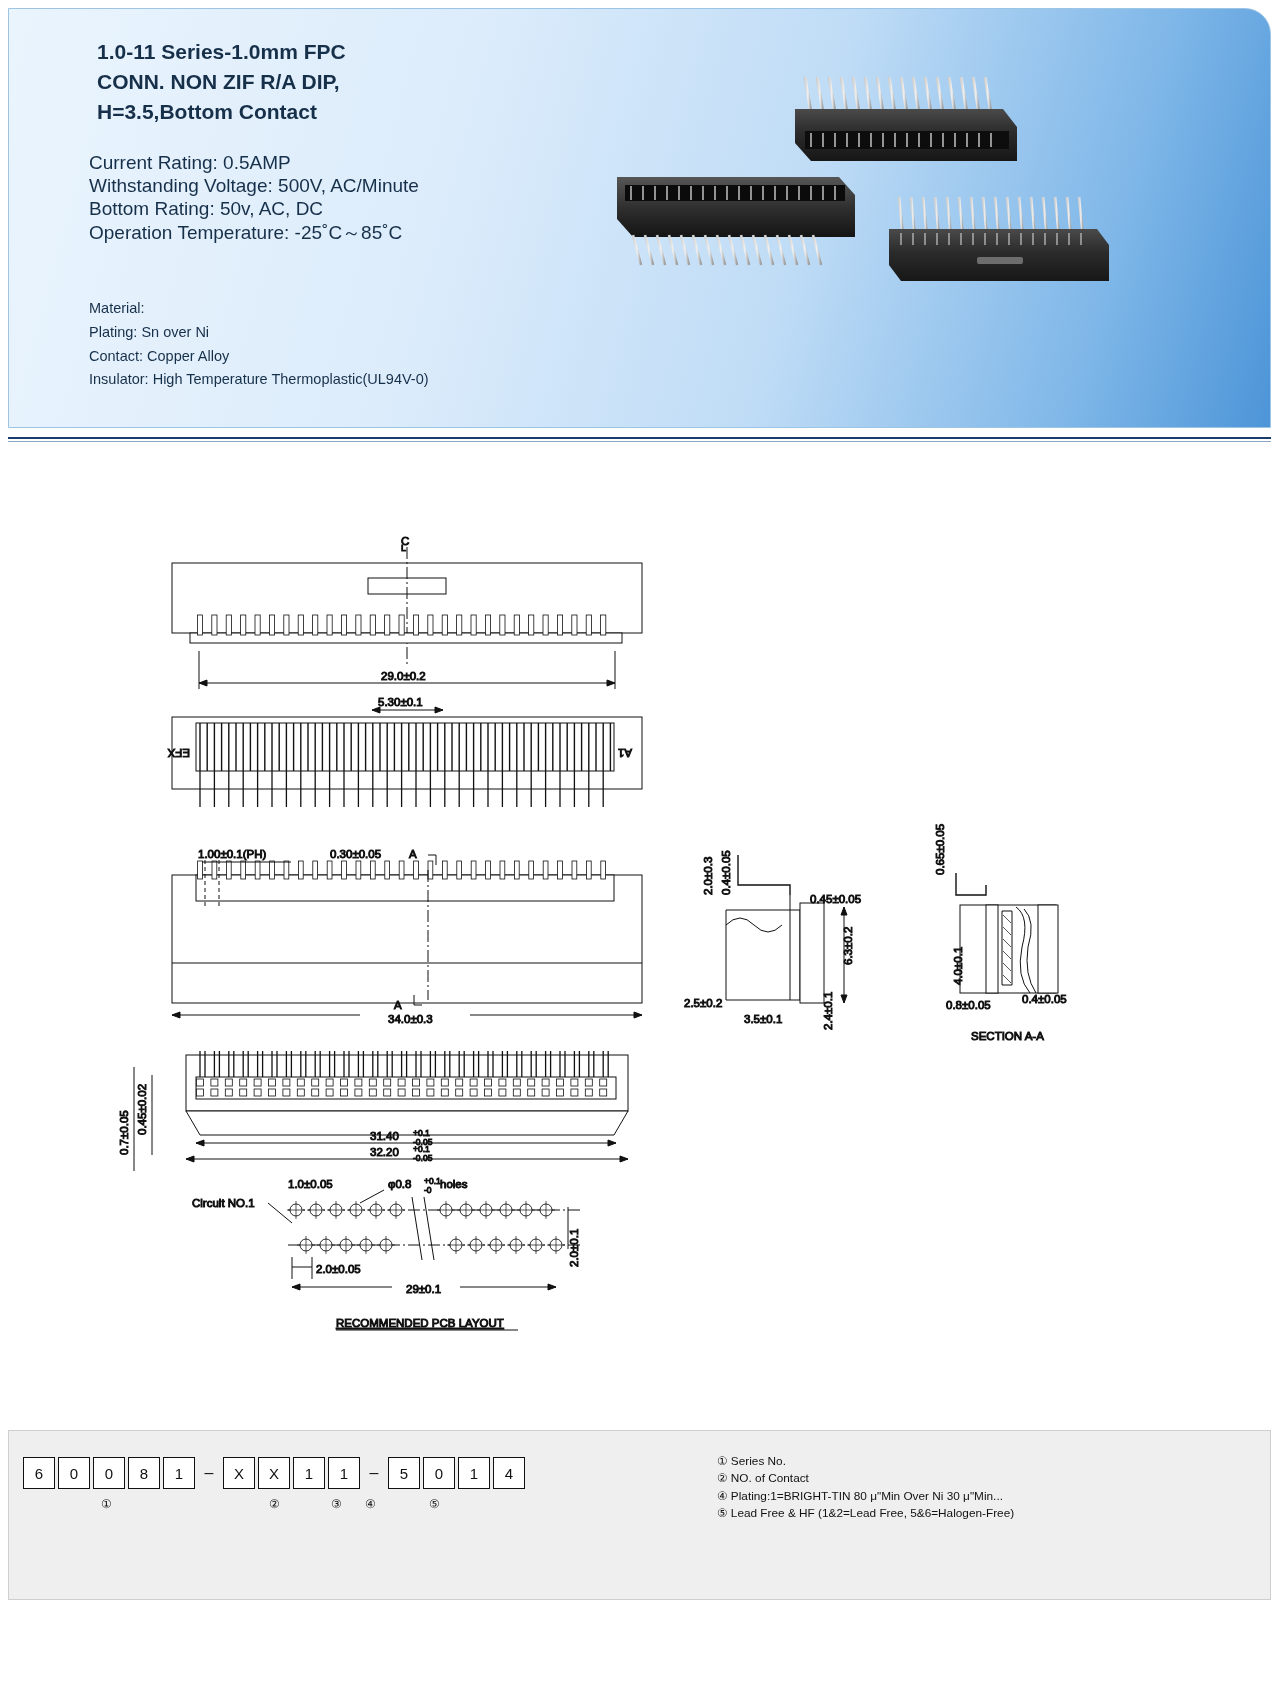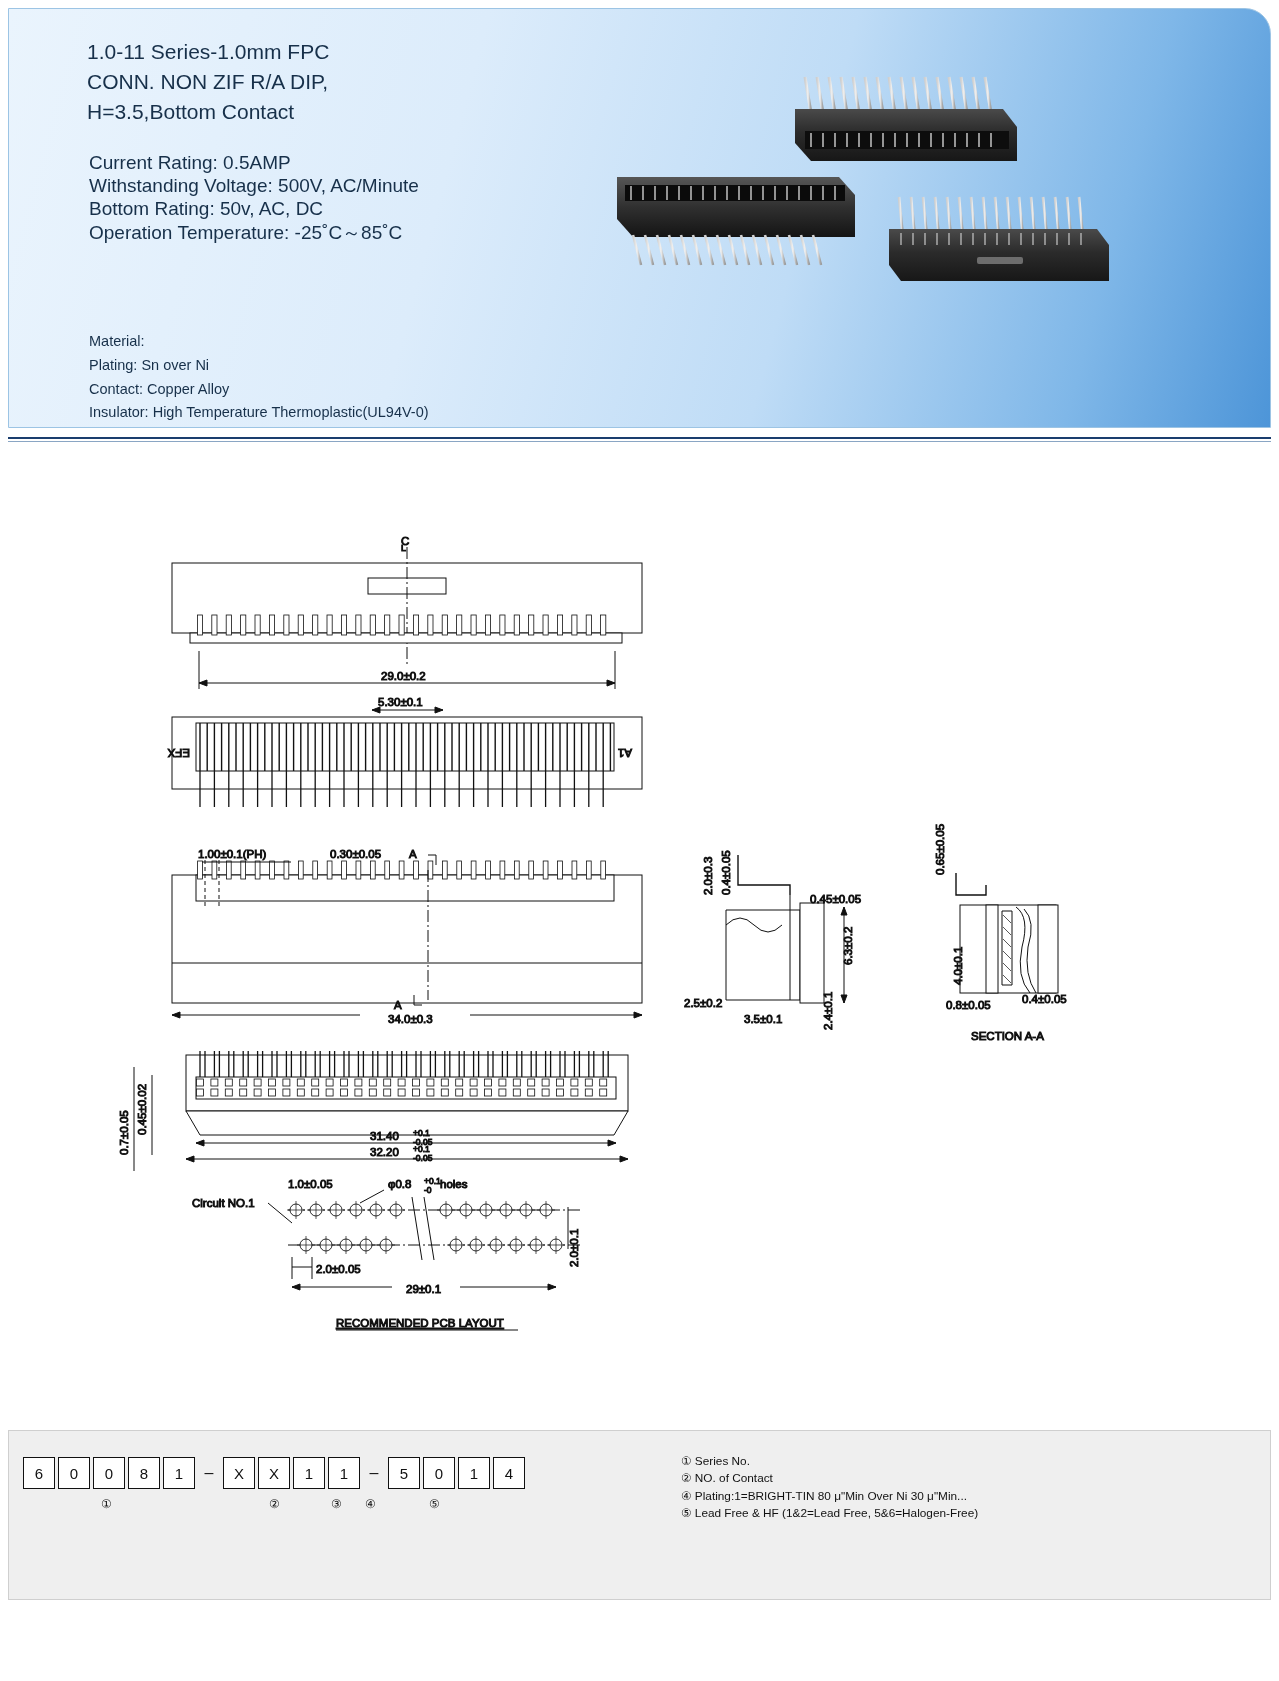--- a/index.html
+++ b/index.html
@@ -14,29 +14,29 @@
   
   .header{
     position:absolute;left:8px;top:8px;width:1263px;height:420px;
     border-top-right-radius:26px;
     background:linear-gradient(105deg,#eaf4fd 0%,#dcecfb 35%,#bfdcf6 62%,#7fb7e8 85%,#4d95d8 100%);
     border:1px solid #9cc4e4;
     box-sizing:border-box;
     overflow:hidden;
   }
   .title{
-    position:absolute;left:78px;top:28px;width:520px;
-    font-size:21px;line-height:30px;color:#17304a;font-weight:400;
+    position:absolute;left:88px;top:28px;width:520px;
+    font-size:21px;line-height:30px;color:#17304a;font-weight:700;
   }
   .spec{
     position:absolute;left:80px;top:142px;width:520px;
     font-size:19px;line-height:23.2px;color:#17304a;
   }
   .material{
-    position:absolute;left:80px;top:321px;width:520px;
+    position:absolute;left:80px;top:288px;width:520px;
     font-size:14.5px;line-height:23.8px;color:#17304a;
   }
   .photo{
     position:absolute;left:590px;top:60px;width:540px;height:300px;
   }
   .divider{
     position:absolute;left:8px;top:437px;width:1263px;height:0;
     border-top:2px solid #1a3d6e;
   }
   .divider2{
@@ -57,21 +57,21 @@
   .pn-row{position:absolute;left:14px;top:26px;display:flex;align-items:center;gap:3px;}
   .pn-box{
     width:30px;height:30px;border:1px solid #111;background:#fff;
     display:flex;align-items:center;justify-content:center;
     font-size:15px;font-family:"Liberation Sans",sans-serif;
   }
   .pn-dash{width:22px;text-align:center;font-size:16px;}
   .pn-marks{position:absolute;left:14px;top:66px;width:560px;height:24px;}
   .pn-mark{position:absolute;font-size:12px;}
   .legend{
-    position:absolute;left:672px;top:22px;width:530px;
+    position:absolute;left:708px;top:22px;width:530px;
     font-size:11.8px;line-height:17.4px;color:#111;
   }
   .legend div{white-space:nowrap;}
 </style>
 </head>
 <body>
 
 <div class="page">
 
   <div class="header">

